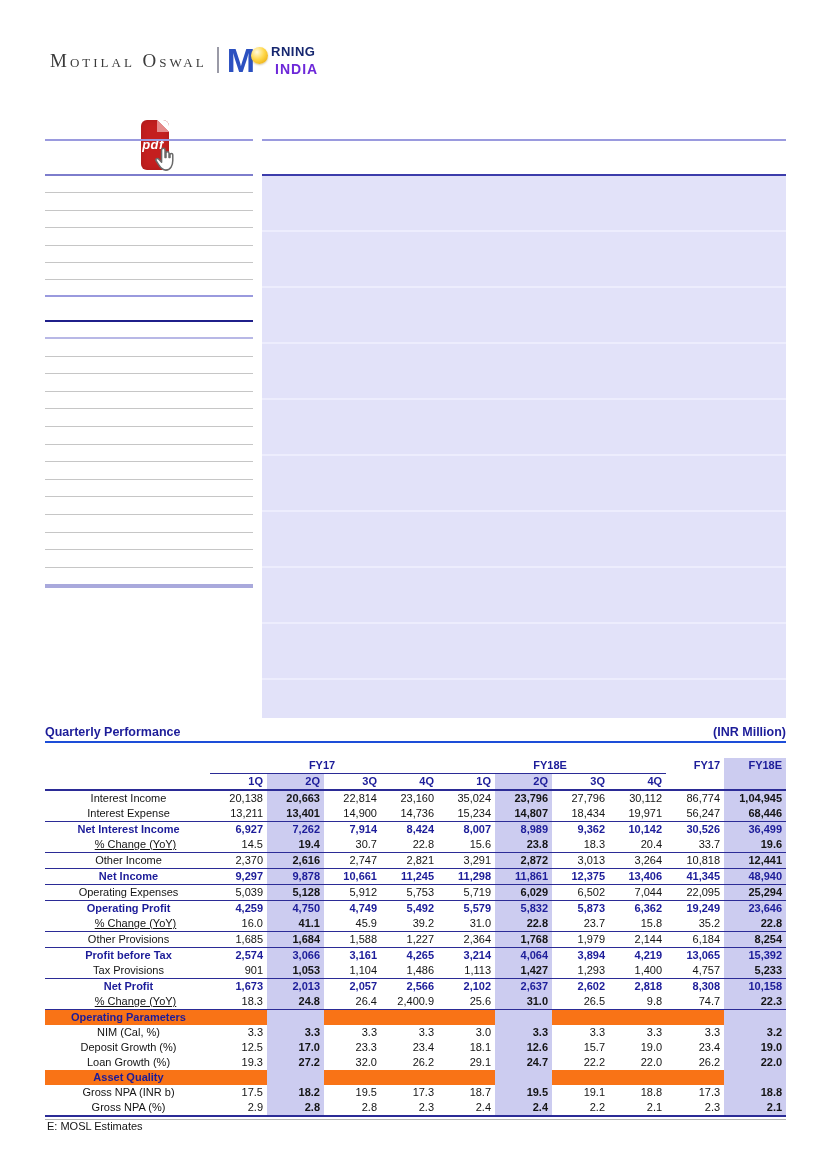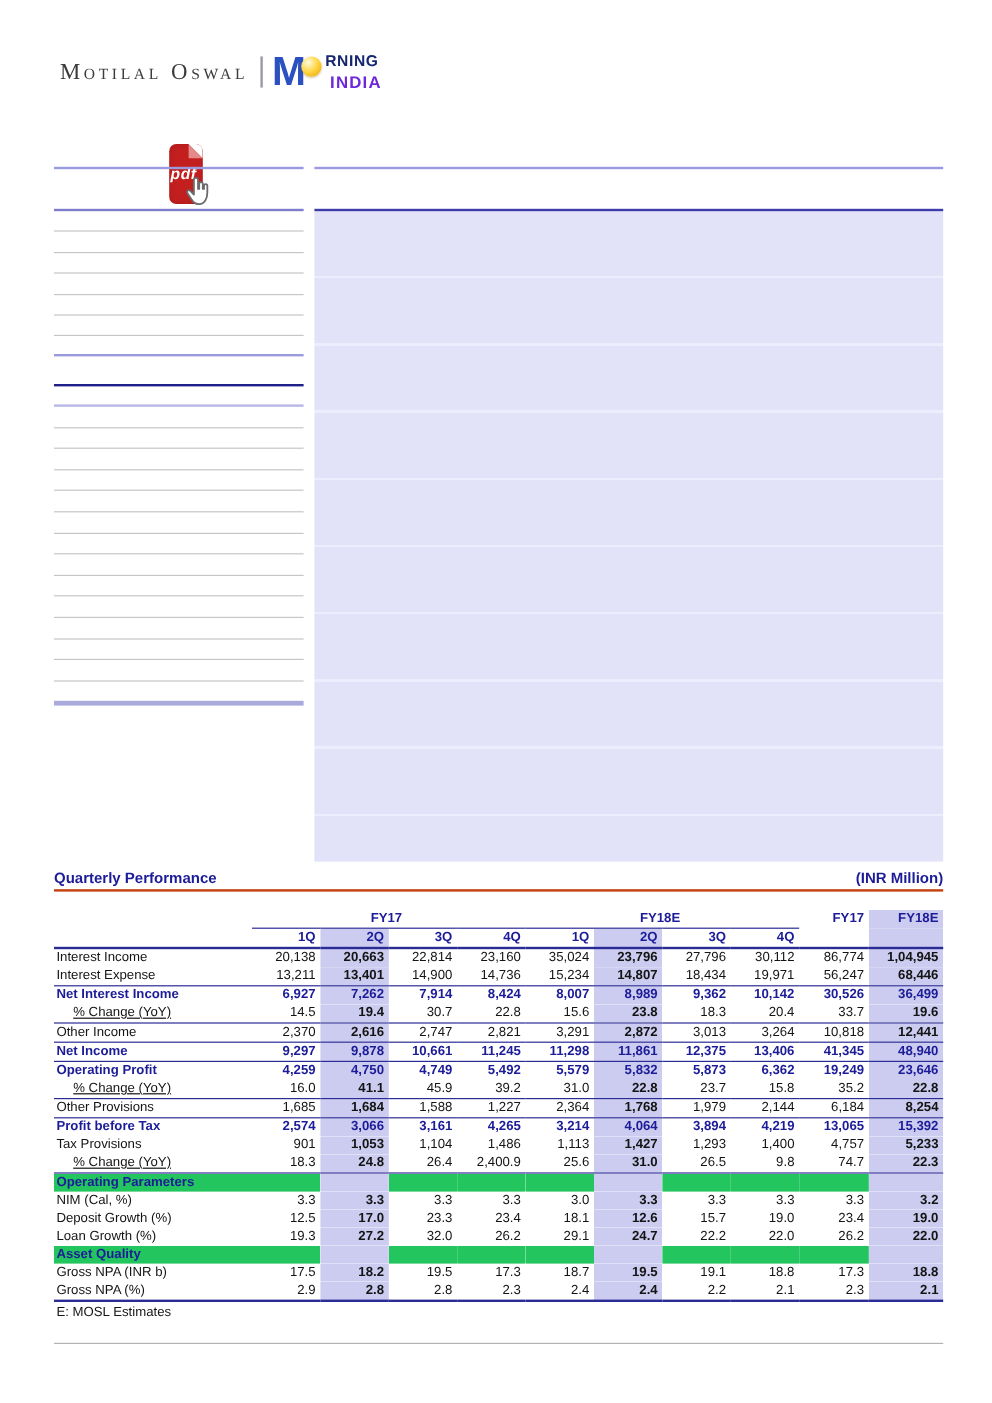--- a/index.html
+++ b/index.html
@@ -44,36 +44,36 @@
   .ph-line { position:absolute; }
   .content-box {
     position:absolute; left:262px; top:174px; width:524px; height:544px;
     border-top:2px solid #3c3cab;
     background:repeating-linear-gradient(180deg,#e2e2f9 0px,#e2e2f9 54px,#ededfd 54px,#ededfd 56px);
   }
   
   .report { position:absolute; left:45px; top:725px; width:741px; }
   .report-titlebar {
     display:flex; justify-content:space-between; align-items:flex-end;
-    border-bottom:2px solid #c2410c; padding-bottom:2px;
+    border-bottom:2px solid #1d4ed8; padding-bottom:2px;
   }
   .report-title, .report-unit { font-size:12.5px; font-weight:700; color:#1c1c99; }
   table.qp { border-collapse:collapse; table-layout:fixed; width:741px; margin-top:15px; }
   table.qp td {
     font-size:11px; line-height:13px; padding:1px 4px 1px 0;
     text-align:right; vertical-align:middle; overflow:hidden; white-space:nowrap;
   }
-  table.qp td.lbl { text-align:left; padding-left:2px; padding-right:0; }
+  table.qp td.lbl { text-align:center; padding-left:2px; padding-right:0; }
   table.qp thead td { font-weight:700; color:#1c1c99; }
   table.qp td.group { text-align:center; border-bottom:1px solid #2b2b96; }
   table.qp thead tr.qrow td { border-bottom:2px solid #2b2b96; }
   table.qp td.hl { background:#ccccf0; font-weight:700; }
   tr.row-bold td { color:#1c1c99; font-weight:700; }
   tr.row-pct td.lbl { padding-left:16px;text-decoration:underline; }
-  tr.row-section td { background:#22c55e; }
+  tr.row-section td { background:#f97316; }
   tr.row-section td.lbl { color:#1c1c99; font-weight:700; }
   tr.rule td { border-top:1px solid #2b2b96; }
   tr.lastrow td { border-bottom:2px solid #2b2b96; }
   .footnote { font-size:11px; color:#141414; padding:3px 0 0 2px; }
   .bottom-rule { position:absolute; left:45px; top:1119px; width:741px; height:1px; background:#b3b3b3; }
 </style>
 </head>
 <body>
 
 <div class="brand-row">
@@ -242,20 +242,33 @@
           <td class="hl">9,878</td>
           <td>10,661</td>
           <td>11,245</td>
           <td>11,298</td>
           <td class="hl">11,861</td>
           <td>12,375</td>
           <td>13,406</td>
           <td>41,345</td>
           <td class="hl">48,940</td>
         </tr>
+        <tr class="row-plain rule">
+          <td class="lbl">Operating Expenses</td>
+          <td>5,039</td>
+          <td class="hl">5,128</td>
+          <td>5,912</td>
+          <td>5,753</td>
+          <td>5,719</td>
+          <td class="hl">6,029</td>
+          <td>6,502</td>
+          <td>7,044</td>
+          <td>22,095</td>
+          <td class="hl">25,294</td>
+        </tr>
         <tr class="row-bold rule">
           <td class="lbl">Operating Profit</td>
           <td>4,259</td>
           <td class="hl">4,750</td>
           <td>4,749</td>
           <td>5,492</td>
           <td>5,579</td>
           <td class="hl">5,832</td>
           <td>5,873</td>
           <td>6,362</td>
@@ -307,20 +320,33 @@
           <td class="hl">1,053</td>
           <td>1,104</td>
           <td>1,486</td>
           <td>1,113</td>
           <td class="hl">1,427</td>
           <td>1,293</td>
           <td>1,400</td>
           <td>4,757</td>
           <td class="hl">5,233</td>
         </tr>
+        <tr class="row-bold rule">
+          <td class="lbl">Net Profit</td>
+          <td>1,673</td>
+          <td class="hl">2,013</td>
+          <td>2,057</td>
+          <td>2,566</td>
+          <td>2,102</td>
+          <td class="hl">2,637</td>
+          <td>2,602</td>
+          <td>2,818</td>
+          <td>8,308</td>
+          <td class="hl">10,158</td>
+        </tr>
         <tr class="row-pct">
           <td class="lbl">% Change (YoY)</td>
           <td>18.3</td>
           <td class="hl">24.8</td>
           <td>26.4</td>
           <td>2,400.9</td>
           <td>25.6</td>
           <td class="hl">31.0</td>
           <td>26.5</td>
           <td>9.8</td>

